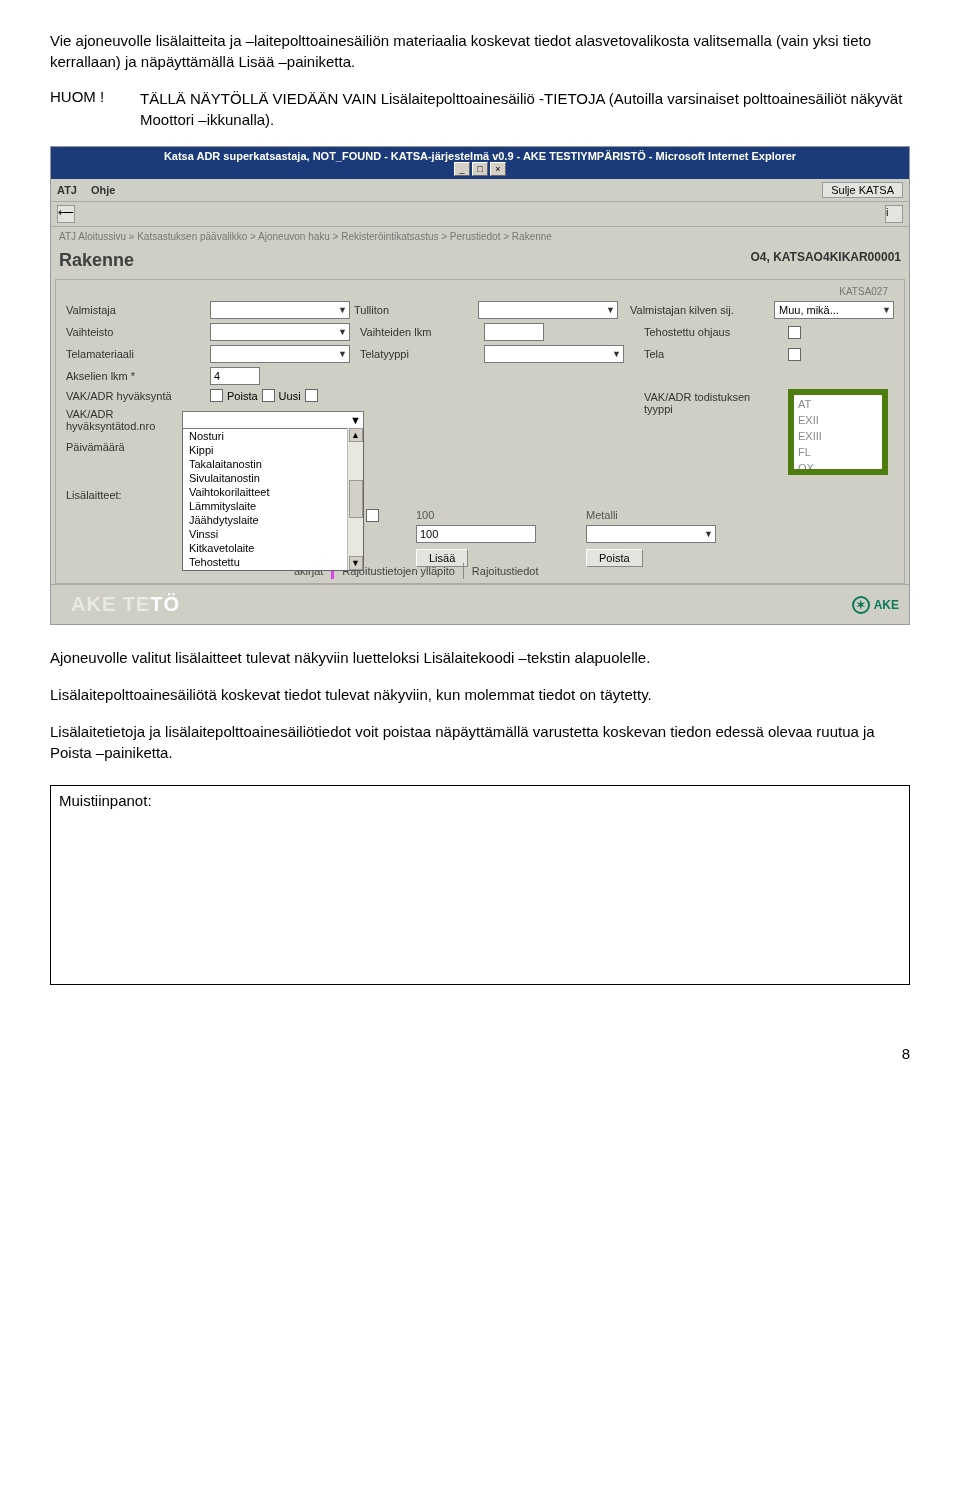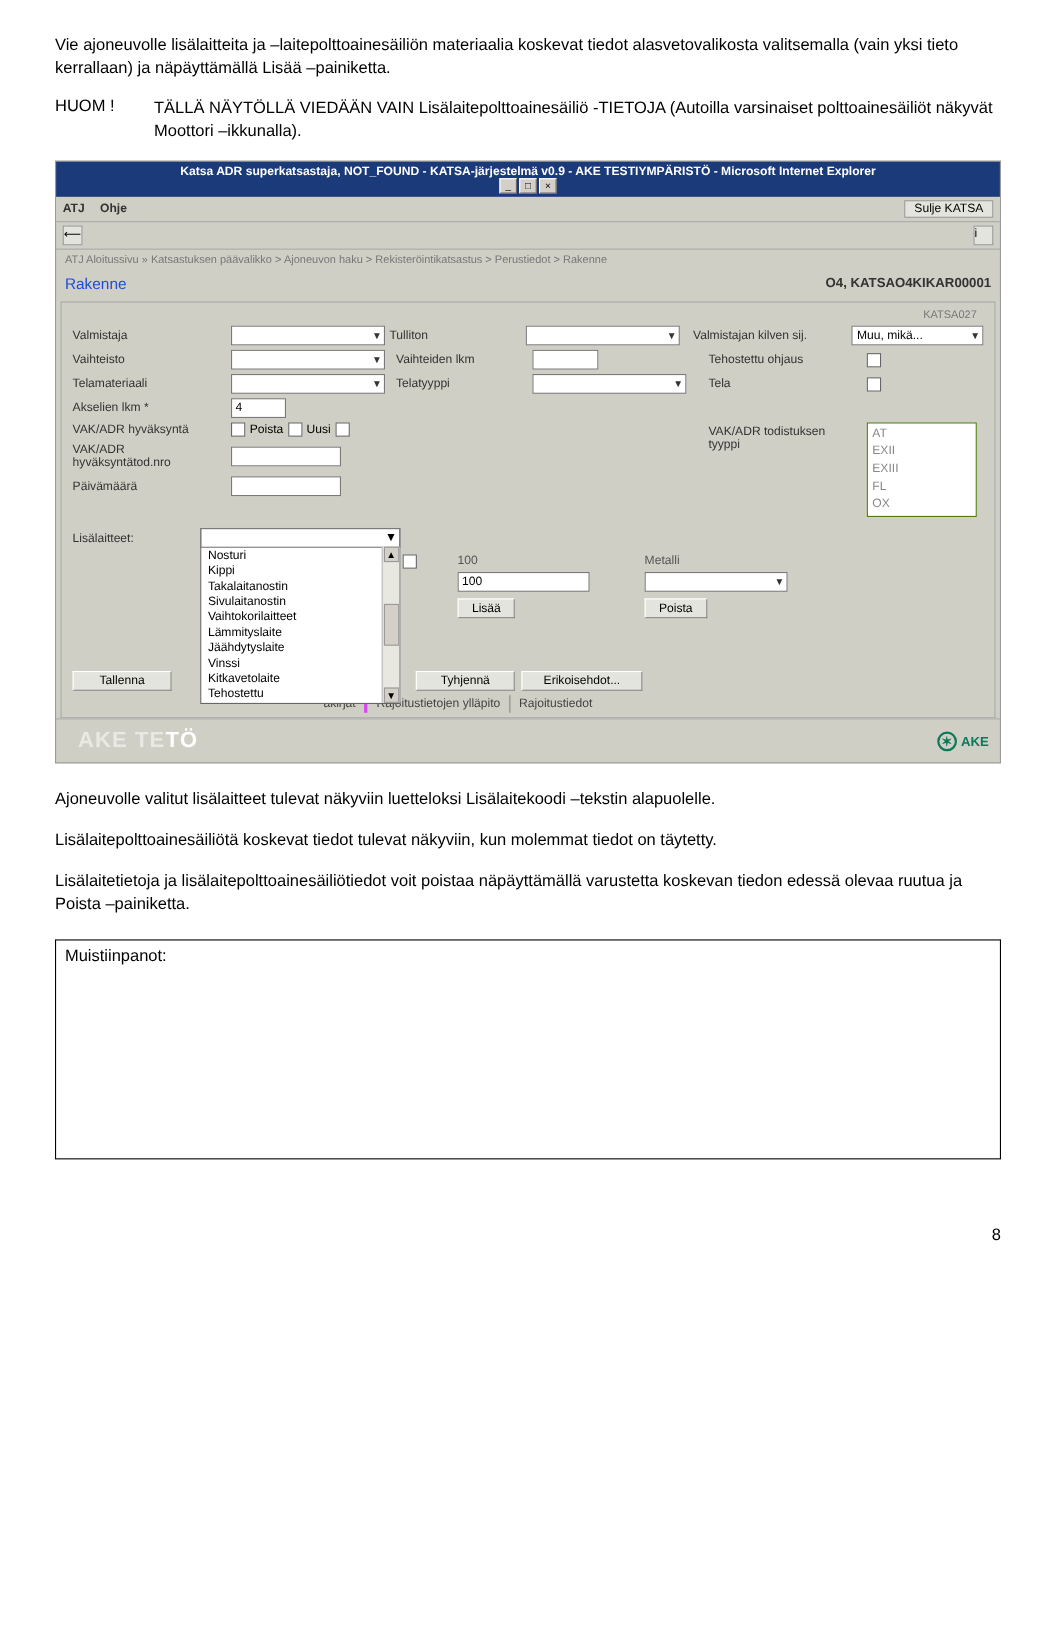--- a/index.html
+++ b/index.html
@@ -56,21 +56,21 @@
   .icon-btn {
     width:18px;height:18px;border:1px solid #999;background:#e4e4de;
   }
   .iconbar { padding:3px 6px; display:flex; gap:4px; border-bottom:1px solid #aaa;}
   .breadcrumb {
     padding: 4px 8px; color:#777; font-size:10px;
   }
   .pageheader {
     display:flex; justify-content:space-between; padding:4px 8px 8px 8px;
   }
-  .pageheader-title { font-weight:normal; font-size:14px; color:#1d4ed8;}
+  .pageheader-title { font-weight:bold; font-size:18px; color:#404040;}
   .pageheader-right { font-weight:bold; font-size:12px; color:#333;}
   .form-panel {
     background:#cfcfc5; padding: 6px 10px 4px 10px;
     border:1px solid #aaa; margin:0 4px;
     position: relative;
   }
   .form-code { text-align:right; font-size:10px; color:#777; padding-right:6px; }
   .form-row {
     display:flex; align-items:center; margin:4px 0; gap:4px;
   }
@@ -85,21 +85,21 @@
   .finput {
     background:#fff; border:1px solid #7a7a7a; height:18px; padding:1px 3px; font-size:11px;
   }
   .fselect {
     background:#fff; border:1px solid #7a7a7a; height:18px; font-size:11px;
     display:flex; justify-content:space-between; align-items:center; padding:0 2px 0 4px;
   }
   .fselect .caret { font-size:9px; color:#333;}
   .fcheck { width:13px; height:13px; border:1px solid #666; background:#fff; display:inline-block;}
   .flist {
-    background:#fff; border:1px solid #4d7c0f; height:86px; width:100px;
+    background:#fff; border:6px solid #4d7c0f; height:86px; width:100px;
     padding:2px 4px; font-size:11px; color:#888; line-height:1.45; overflow:hidden;
   }
   .subhead { font-size:11px; color:#333; margin-top:6px;}
   .subhead.bold { font-weight:bold; }
   .lisalaite-row {
     display:flex; align-items:flex-start; gap:10px; margin-top:4px;
   }
   .lisalaite-left { width:290px; }
   .chkline { display:flex; align-items:center; gap:6px; margin:4px 0; color:#555;}
   .btn {
@@ -346,26 +346,20 @@
               <span></span>
               <span class="caret">▼</span>
             </div>
           </div>
         <div class="btn-row">
           <button class="btn">Poista</button>
         </div>
       </div>
     </div>
 
-    <div class="bottombar" style="padding-left:0; margin-top:40px;">
-      <button class="btn" style="width:90px;">Tallenna</button>
-      <div style="width:210px;"></div>
-      <button class="btn" style="width:90px;">Tyhjennä</button>
-      <button class="btn" style="width:110px;">Erikoisehdot...</button>
-    </div>
     <div class="tabsbar" style="margin-left:220px;margin-top:-4px;">
       <span>akirjat</span>
       <span style="border-left:3px solid #d946ef;border-right:1px solid #888;">Rajoitustietojen ylläpito</span>
       <span>Rajoitustiedot</span>
     </div>
 
     <div class="dropdown-open">
       <div class="dd-sel">
           <span></span>
           <span class="caret">▼</span>

